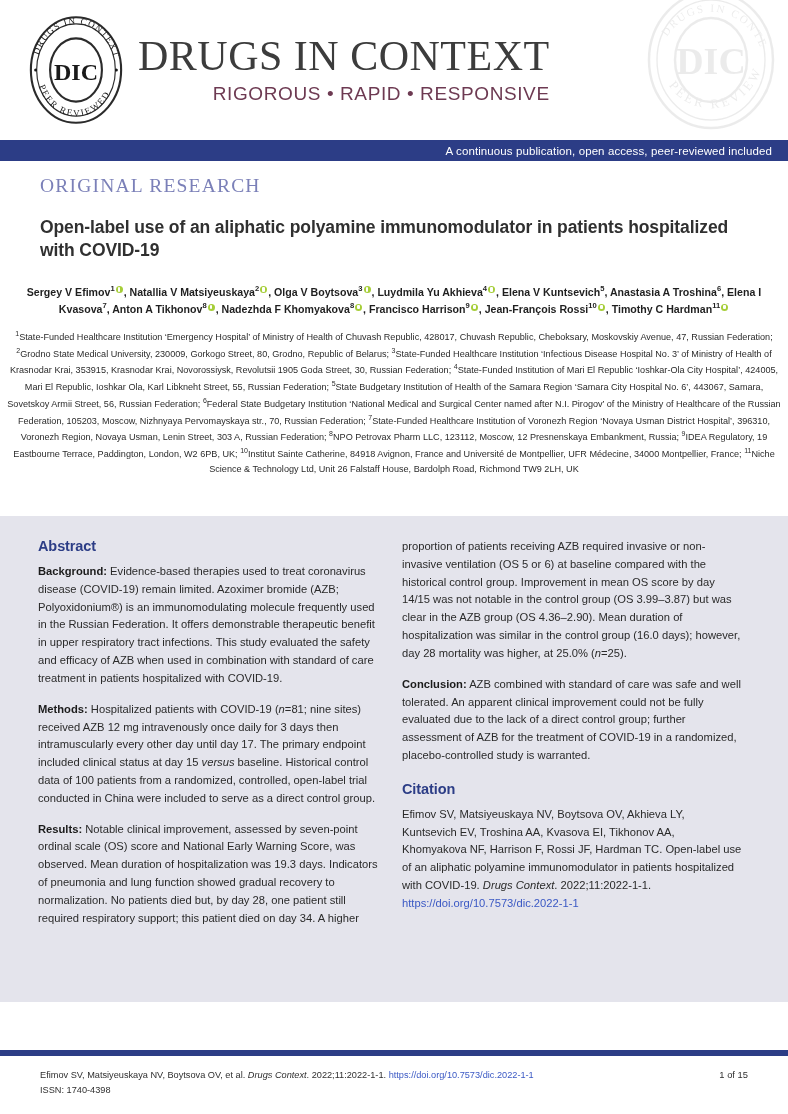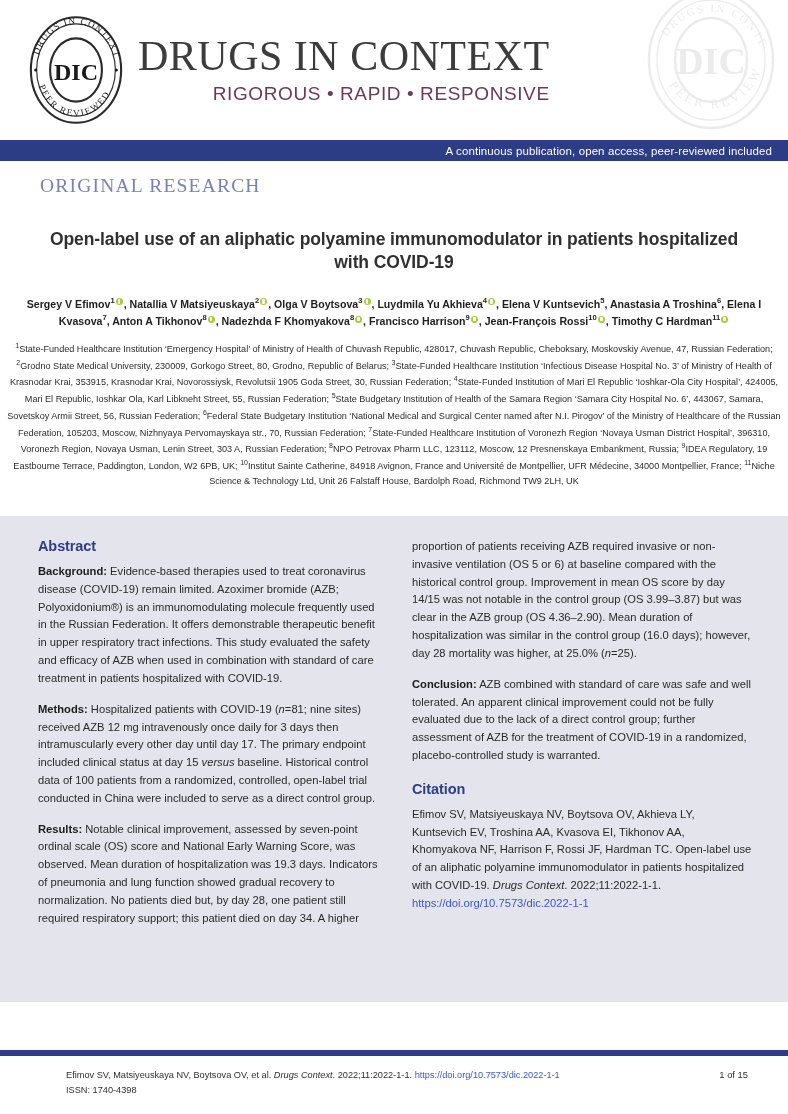--- a/index.html
+++ b/index.html
@@ -47,21 +47,21 @@
 
   
   .art-head { padding: 0 40px; }
   .kicker {
     font-family: "Liberation Serif", serif;
     font-size: 19.5px; color: #7b80b8; letter-spacing: 1.2px;
     margin-top: 14px;
   }
   .art-title {
     font-size: 17.5px; font-weight: bold; color: #303030;
-    line-height: 1.33; margin-top: 31px; letter-spacing: -0.1px; text-align: center;
+    line-height: 1.33; margin-top: 19px; letter-spacing: -0.1px;
   }
 
   
   .authors {
     margin-top: 20px; text-align: center;
     font-size: 10.6px; font-weight: bold; color: #1f1f1f; line-height: 1.62;
     padding: 0 18px;
   }
   .authors sup { font-size: 7.6px; vertical-align: super; }
   .orcid {
@@ -80,21 +80,21 @@
     padding: 0 6px;
   }
   .affils sup { font-size: 7px; vertical-align: super; }
 
   
   .abstract-panel {
     position: absolute; left: 0; right: 0; top: 516px; height: 486px;
     background: #e4e4ec;
     padding: 22px 34px 0 38px;
   }
-  .cols { display: flex; gap: 34px; }
+  .cols { display: flex; gap: 24px; }
   .col { width: 340px; }
   .sec-head {
     color: #2c3d86; font-size: 14.5px; font-weight: bold;
     margin-bottom: 9px; letter-spacing: -0.1px;
   }
   .para {
     font-size: 11.2px; color: #2a2a2a; line-height: 1.59;
     margin-bottom: 13px;
   }
   .para b { font-weight: bold; color: #1b1b1b; }
@@ -103,21 +103,20 @@
 
   
   .footer-rule {
     position: absolute; left: 0; right: 0; top: 1050px;
     height: 6px; background: #2c3d86;
   }
   .footer {
     position: absolute; left: 0; right: 0; top: 1068px;
     padding: 0 40px; display: flex; justify-content: space-between;
     align-items: flex-start;
-    margin-left: 26px;
   }
   .footer-left { font-size: 9.2px; color: #2f2f2f; line-height: 1.65; }
   .footer-left i { font-style: italic; }
   .footer-right { font-size: 9.4px; color: #2f2f2f; padding-top: 1px; }
 </style>
 </head>
 <body>
 
 <div class="page">
 

